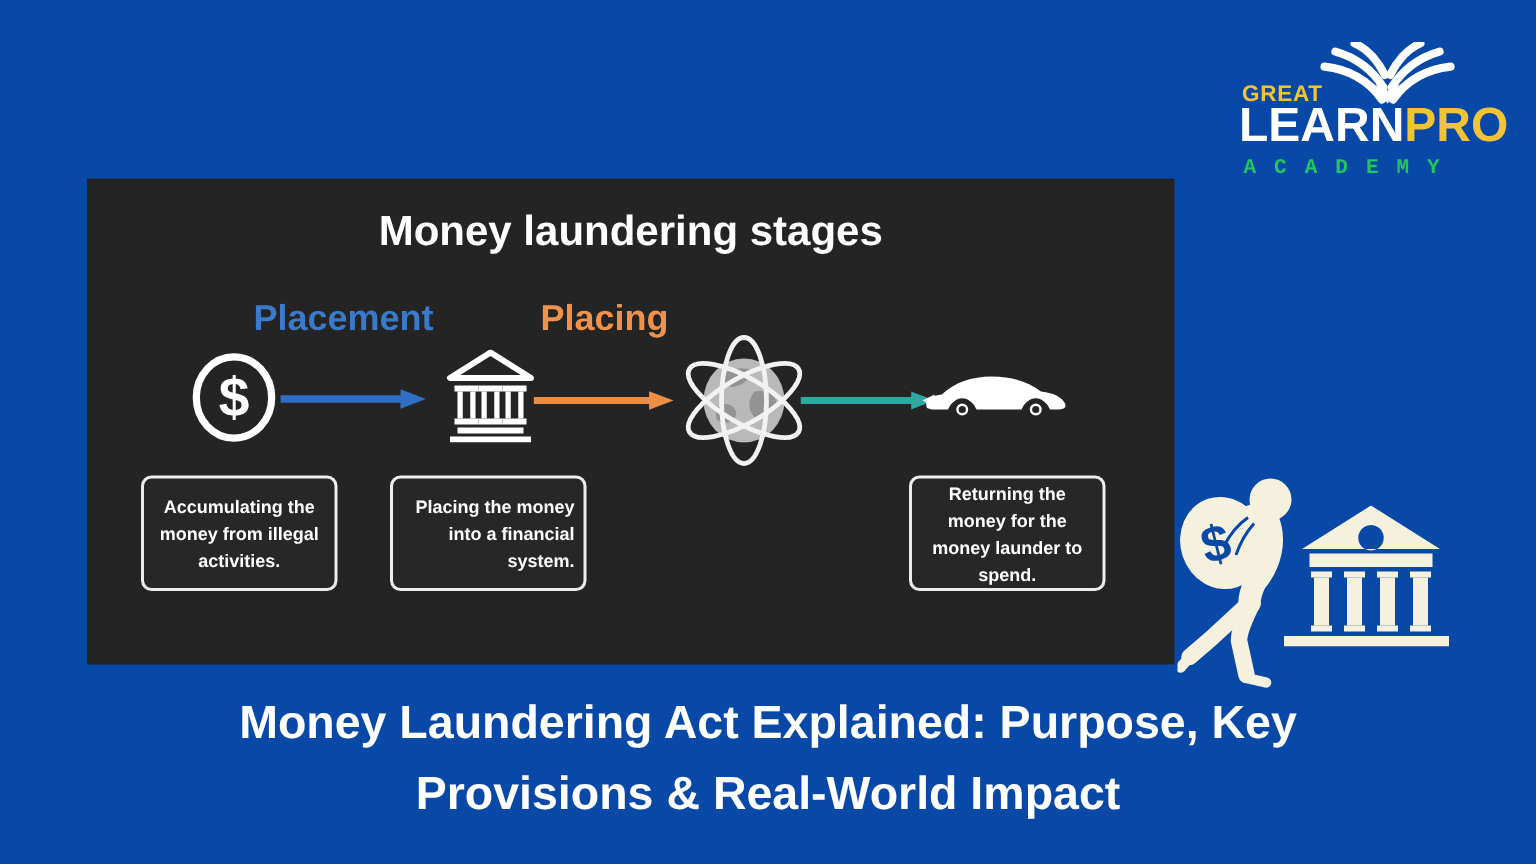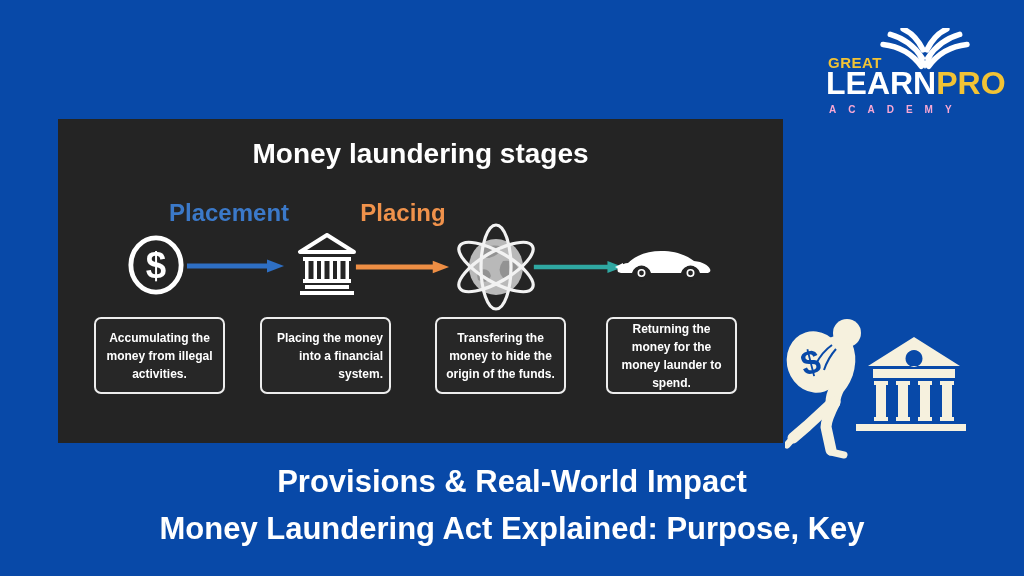--- a/index.html
+++ b/index.html
@@ -7,22 +7,22 @@
           font-family:"Liberation Sans",sans-serif;}
 
   
   .logo{position:absolute;left:818px;top:28px;width:195px;height:96px;}
   .logo-book{position:absolute;left:48px;top:0px;width:118px;height:42px;}
   .logo-great{position:absolute;left:10px;top:26px;font-size:15px;font-weight:bold;
               color:#f2c335;letter-spacing:0.5px;}
   .logo-main{position:absolute;left:8px;top:37px;font-size:32px;font-weight:bold;
              color:#ffffff;letter-spacing:0px;white-space:nowrap;}
   .logo-main .pro{color:#f2c335;margin-top:12px;}
-  .logo-academy{position:absolute;left:11px;top:76px;font-size:10px;font-weight:bold;
-                color:#f9a8d4;letter-spacing:12px;white-space:nowrap;}
+  .logo-academy{position:absolute;left:11px;top:76px;font-size:14px;font-weight:bold;
+                color:#22c55e;letter-spacing:12px;white-space:nowrap;font-family:Liberation Mono, monospace;}
 
   
   .panel{position:absolute;left:58px;top:119px;width:725px;height:324px;background:#242424;}
   .panel-title{position:absolute;left:0;top:19px;width:100%;text-align:center;
                color:#ffffff;font-size:28px;font-weight:bold;}
   .stage-label{position:absolute;top:80px;transform:translateX(-50%);
                font-size:24px;font-weight:bold;white-space:nowrap;}
   .lbl-placement{left:171px;color:#3b79c9;}
   .lbl-layering{left:345px;color:#f0924b;}
   .lbl-integration{left:519px;color:#45b5ac;}
@@ -137,21 +137,20 @@
       <path d="M4 27 C2 22 6 19 14 18 C22 10 34 6 47 6 C62 6 72 10 80 16 C89 17 94 20 96 24 C97 26 96 28 92 28 L86 28 A10 10 0 0 0 67 28 L37 28 A10 10 0 0 0 18 28 L7 28 Z" fill="#ffffff"></path>
       <path d="M1 22 L9 18 L9 26 Z" fill="#ffffff"></path>
       <circle cx="27.5" cy="28" r="7.5" fill="#242424"></circle>
       <circle cx="76.5" cy="28" r="7.5" fill="#242424"></circle>
       <circle cx="27.5" cy="28" r="3.2" fill="none" stroke="#ffffff" stroke-width="1.6"></circle>
       <circle cx="76.5" cy="28" r="3.2" fill="none" stroke="#ffffff" stroke-width="1.6"></circle>
     </svg>
 
     <div class="box box-1">Accumulating the money from illegal activities.</div>
     <div class="box box-2">Placing the money into a financial system.</div>
-    <div class="box box-3">Transfering the money to hide the origin of the funds.</div>
     <div class="box box-4">Returning the money for the money launder to spend.</div>
   </div>
 
   <svg class="person-illu" viewBox="0 0 100 145">
     <g fill="#f6f1de">
       <circle cx="62" cy="19" r="14"></circle>
       <path d="M44 24 L64 17 L58 42 Z"></path>
       <ellipse cx="30" cy="48" rx="28" ry="31" transform="rotate(-18 30 48)"></ellipse>
     </g>
     <g fill="none" stroke="#0849a8" stroke-width="2">
@@ -183,17 +182,17 @@
         <rect x="64" y="48" width="10" height="32"></rect>
         <rect x="62" y="80" width="14" height="4"></rect>
       <rect x="84" y="44" width="14" height="4"></rect>
         <rect x="86" y="48" width="10" height="32"></rect>
         <rect x="84" y="80" width="14" height="4"></rect>
       <rect x="0" y="87" width="110" height="7"></rect>
     </g>
   </svg>
 
   <div class="footer-title">
+    <div>Money Laundering Act Explained: Purpose, Key</div>
     <div>Provisions &amp; Real-World Impact</div>
-    <div>Money Laundering Act Explained: Purpose, Key</div>
   </div>
 
 </div>
 
 </body></html>

